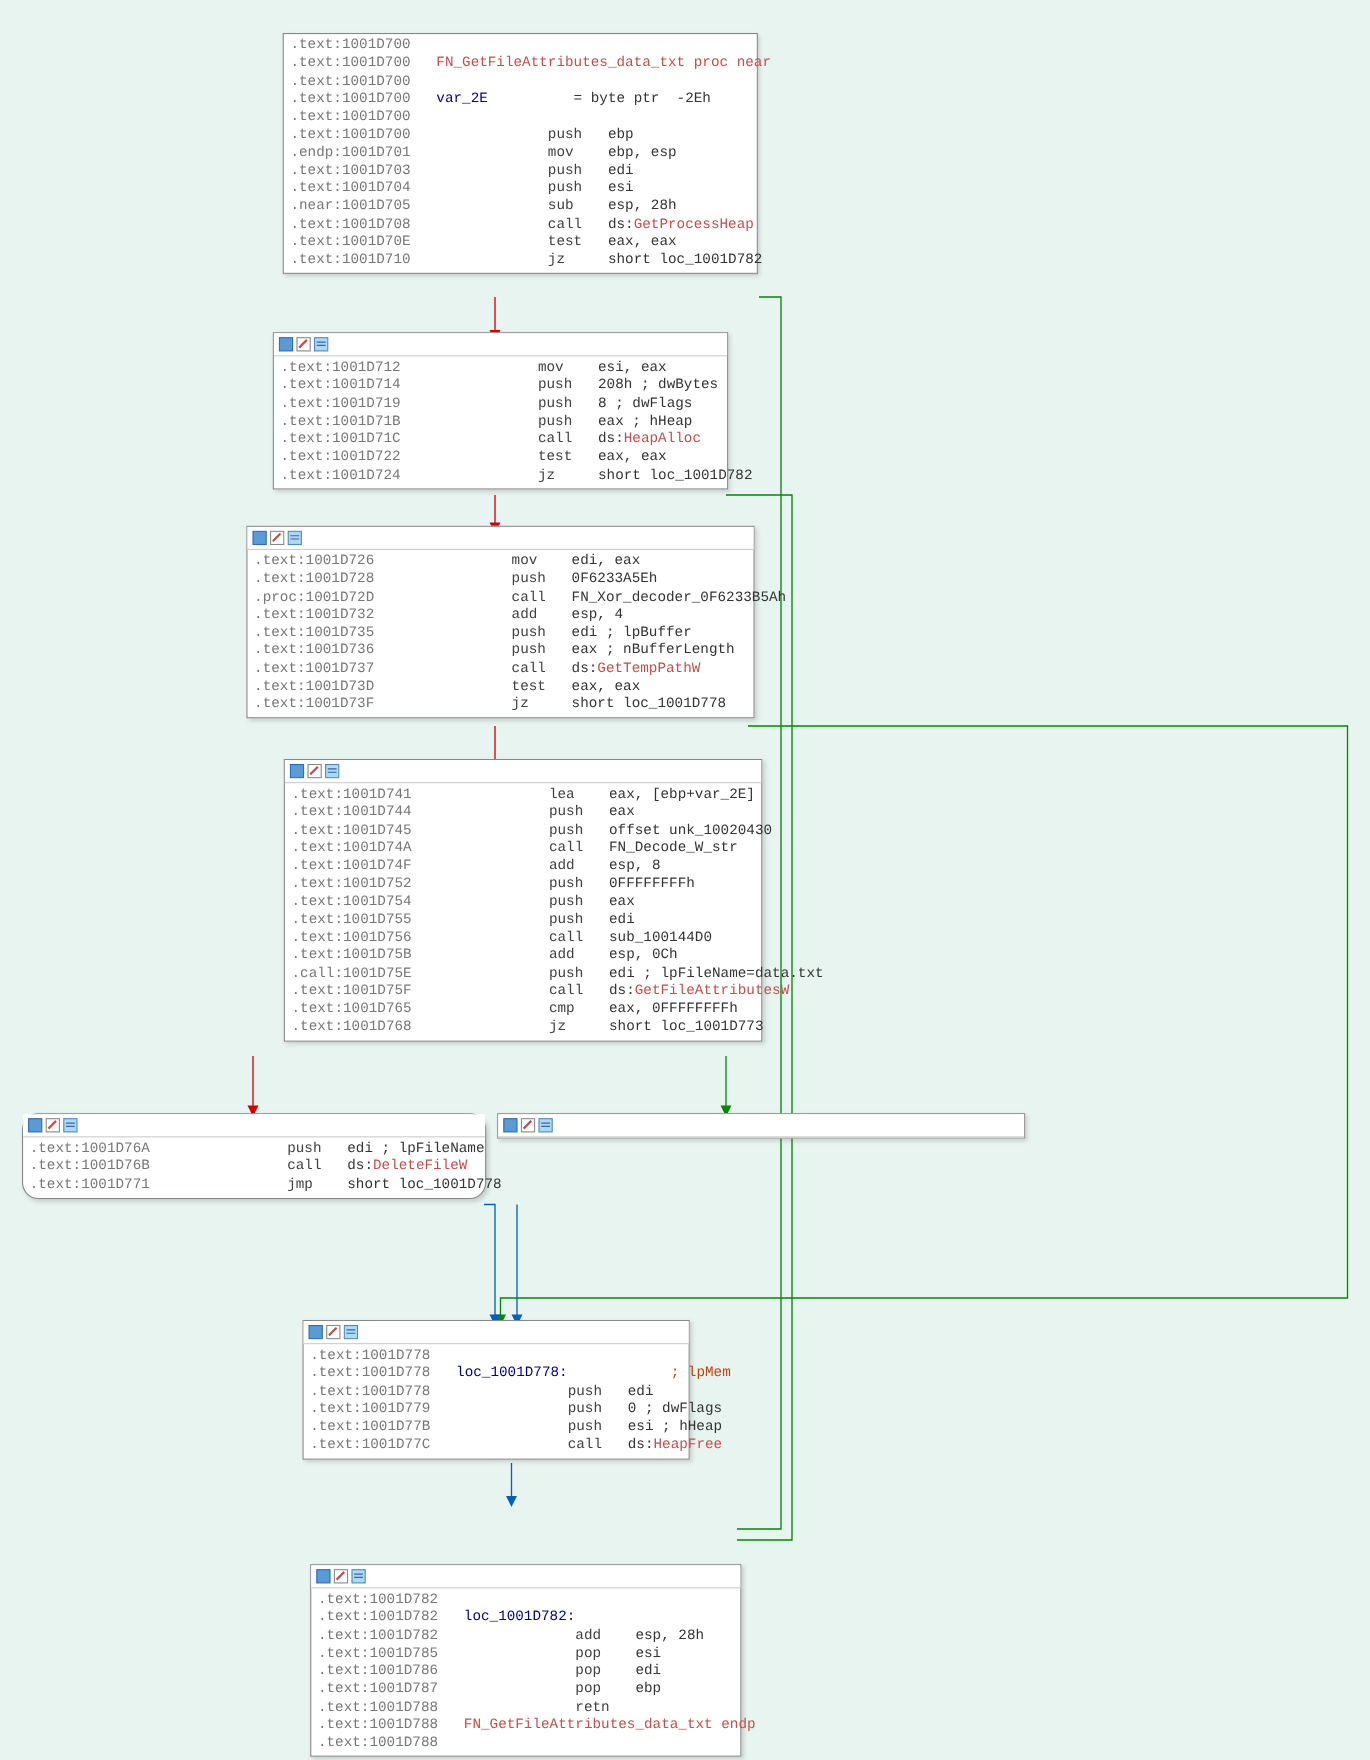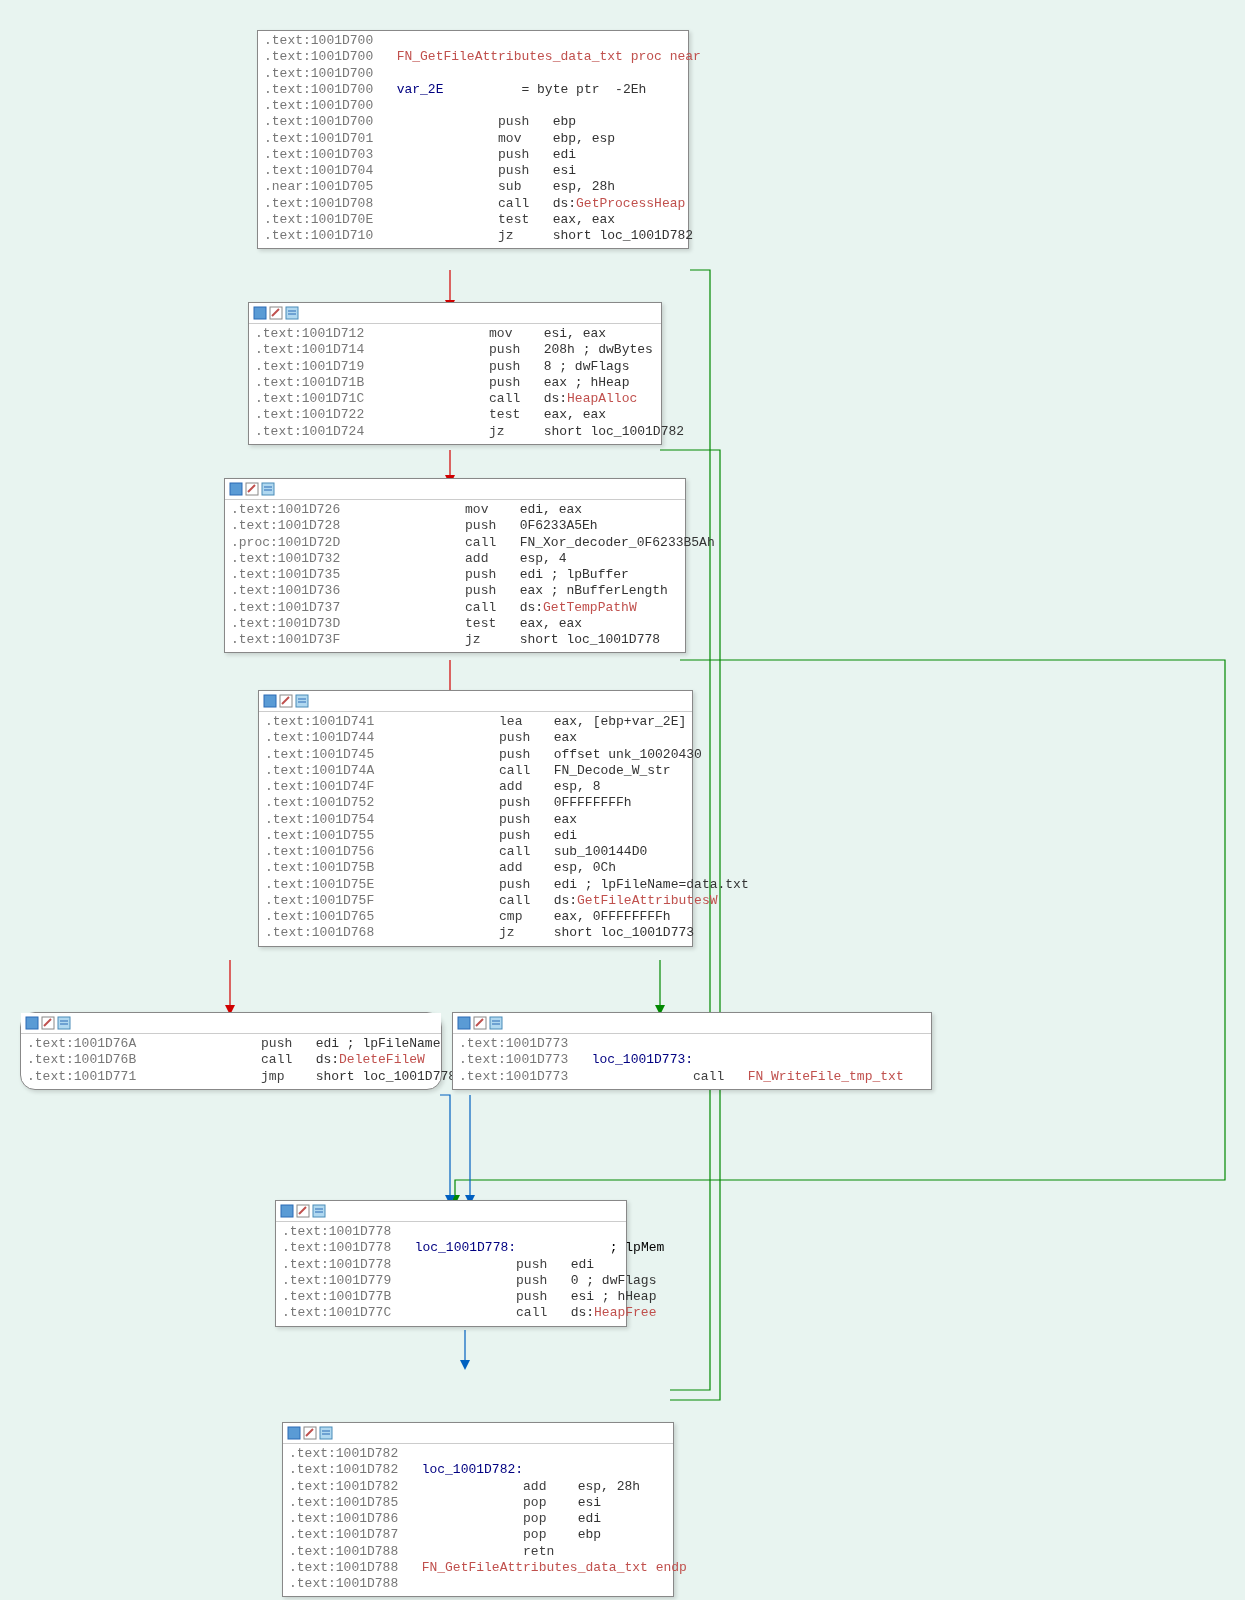--- a/index.html
+++ b/index.html
@@ -42,21 +42,21 @@
   .code {
     padding: 2px 6px 4px 6px;
     white-space: pre;
     line-height: 1.25;
     color: #333;
   }
   .addr { color: #777; }
   .mnem { color: #404040; }
   .sym  { color: #c0504d; }
   .lbl  { color: #000080; }
-  .comm { color: #000000; text-align: center; }
+  .comm { color: #c2410c; text-align: center; }
   .arrow {
     position: absolute;
     pointer-events: none;
   }
   .arrow line, .arrow polyline {
     fill: none;
   }
   .red { stroke: #d00000; stroke-width: 1.2; }
   .green { stroke: #008800; stroke-width: 1.2; }
   .blue { stroke: #0060c0; stroke-width: 1.2; }
@@ -103,21 +103,21 @@
   <polygon class="arrowhead-blue" points="465,1370 460,1360 470,1360"></polygon>
 </svg>
 
 <div class="block" style="left:257px; top:30px; width:430px;">
   <div class="code"><span class="addr">.text:1001D700  </span> 
 <span class="addr">.text:1001D700  </span> <span class="sym">FN_GetFileAttributes_data_txt proc near</span>
 <span class="addr">.text:1001D700  </span> 
 <span class="addr">.text:1001D700  </span> <span class="lbl">var_2E          </span>= byte ptr  -2Eh
 <span class="addr">.text:1001D700  </span> 
 <span class="addr">.text:1001D700  </span>              <span class="mnem">push   </span>ebp
-<span class="addr">.text:1001D701  </span>              <span class="mnem">mov    </span>ebp, esp
+<span class="addr">.endp:1001D701  </span>              <span class="mnem">mov    </span>ebp, esp
 <span class="addr">.text:1001D703  </span>              <span class="mnem">push   </span>edi
 <span class="addr">.text:1001D704  </span>              <span class="mnem">push   </span>esi
 <span class="addr">.near:1001D705  </span>              <span class="mnem">sub    </span>esp, 28h
 <span class="addr">.text:1001D708  </span>              <span class="mnem">call   </span>ds:<span class="sym">GetProcessHeap</span>
 <span class="addr">.text:1001D70E  </span>              <span class="mnem">test   </span>eax, eax
 <span class="addr">.text:1001D710  </span>              <span class="mnem">jz     </span>short loc_1001D782
 </div>
 </div>
 
 <div class="block" style="left:248px; top:302px; width:412px;">
@@ -208,21 +208,21 @@
   <div class="code"><span class="addr">.text:1001D741  </span>              <span class="mnem">lea    </span>eax, [ebp+var_2E]
 <span class="addr">.text:1001D744  </span>              <span class="mnem">push   </span>eax
 <span class="addr">.text:1001D745  </span>              <span class="mnem">push   </span>offset unk_10020430
 <span class="addr">.text:1001D74A  </span>              <span class="mnem">call   </span>FN_Decode_W_str
 <span class="addr">.text:1001D74F  </span>              <span class="mnem">add    </span>esp, 8
 <span class="addr">.text:1001D752  </span>              <span class="mnem">push   </span>0FFFFFFFFh
 <span class="addr">.text:1001D754  </span>              <span class="mnem">push   </span>eax
 <span class="addr">.text:1001D755  </span>              <span class="mnem">push   </span>edi
 <span class="addr">.text:1001D756  </span>              <span class="mnem">call   </span>sub_100144D0
 <span class="addr">.text:1001D75B  </span>              <span class="mnem">add    </span>esp, 0Ch
-<span class="addr">.text:1001D75E  </span>              <span class="mnem">push   </span>edi ; lpFileName=data.txt
+<span class="addr">.call:1001D75E  </span>              <span class="mnem">push   </span>edi ; lpFileName=data.txt
 <span class="addr">.text:1001D75F  </span>              <span class="mnem">call   </span>ds:<span class="sym">GetFileAttributesW</span>
 <span class="addr">.text:1001D765  </span>              <span class="mnem">cmp    </span>eax, 0FFFFFFFFh
 <span class="addr">.text:1001D768  </span>              <span class="mnem">jz     </span>short loc_1001D773
 </div>
 </div>
 
 <div class="block" style="left:20px; top:1012px; width:420px;border-radius:15px;">
   <div class="block-header">
         <span class="hicon">
           <svg viewBox="0 0 14 14">
@@ -263,24 +263,20 @@
           </svg>
         </span>
         <span class="hicon">
           <svg viewBox="0 0 14 14">
             <rect x="1" y="1" width="12" height="12" fill="#b0d8f0" stroke="#4a8cb8"></rect>
             <line x1="3" y1="5" x2="11" y2="5" stroke="#2a6bb5"></line>
             <line x1="3" y1="8" x2="11" y2="8" stroke="#2a6bb5"></line>
           </svg>
         </span>
       </div>
-  <div class="code"><span class="addr">.text:1001D773  </span> 
-<span class="addr">.text:1001D773  </span> <span class="lbl">loc_1001D773:</span>
-<span class="addr">.text:1001D773  </span>              <span class="mnem">call   </span><span class="sym">FN_WriteFile_tmp_txt</span>
-</div>
 </div>
 
 <div class="block" style="left:275px; top:1200px; width:350px;">
   <div class="block-header">
         <span class="hicon">
           <svg viewBox="0 0 14 14">
             <rect x="1" y="1" width="12" height="12" fill="#5a9bd5" stroke="#2a6bb5"></rect>
           </svg>
         </span>
         <span class="hicon">

